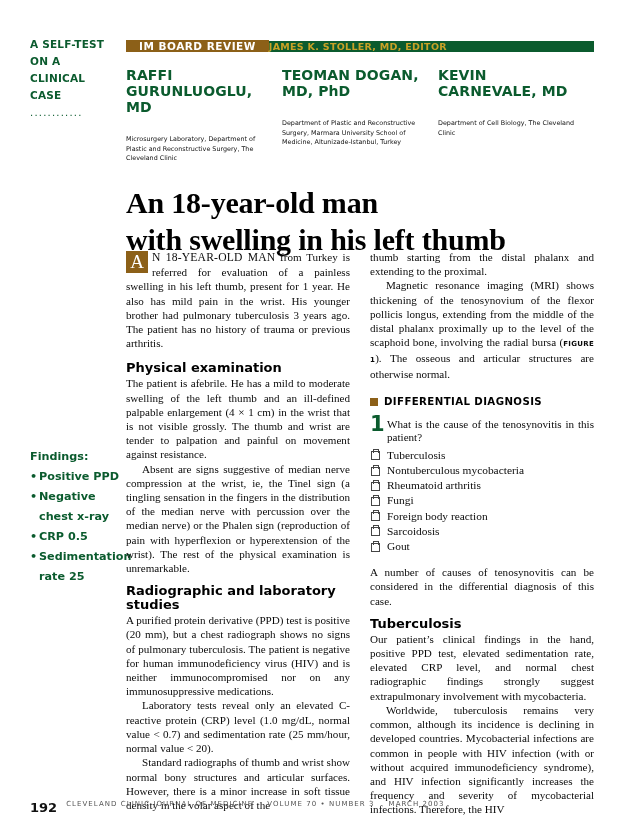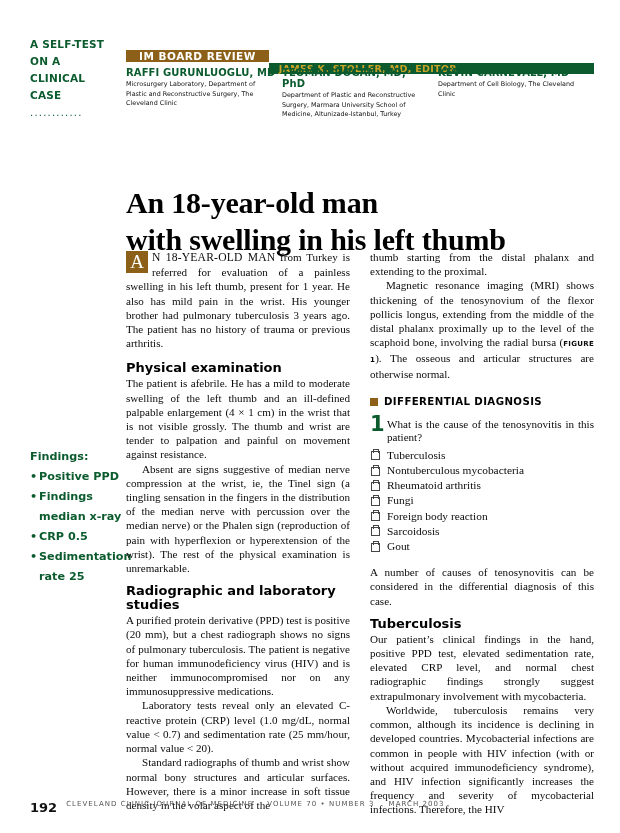--- a/index.html
+++ b/index.html
@@ -69,25 +69,25 @@
   }
   #findings li .cont {
     display: block;
     padding-left: 0px;
   }
 
   
   #banner {
     position: absolute;
     left: 126px;
-    top: 43px;
+    top: 26px;
     width: 468px;
     height: 26px;
     display: flex;
-    align-items: center;
+    align-items: flex-end;
   }
   #banner .bn-left {
     background: #8C6018;
     color: #ffffff;
     font-family: "DejaVu Sans", sans-serif;
     font-weight: bold;
     font-size: 10.5px;
     letter-spacing: 0.5px;
     display: flex;
     align-items: center;
@@ -95,21 +95,21 @@
   }
   #banner .bn-right {
     background: #0B5B2E;
     color: #C9A227;
     font-family: "DejaVu Sans", sans-serif;
     font-weight: bold;
     font-size: 9.5px;
     letter-spacing: 0.3px;
     display: flex;
     align-items: center;
-    padding: 0 10px;
+    padding: 0 0;
     flex: 1;
     margin-top: 24px;
   }
 
   
   #authors {
     position: absolute;
     left: 126px;
     top: 67px;
     width: 468px;
@@ -117,24 +117,24 @@
     gap: 0px;
   }
   .author {
     width: 156px;
     padding-right: 6px;
     box-sizing: border-box;
   }
   .author .au-name {
     font-family: "DejaVu Sans", sans-serif;
     font-weight: bold;
-    font-size: 10px;
+    font-size: 14px;
     letter-spacing: 0.1px;
     color: #0B5B2E;
-    margin-bottom: 2px;
+    margin-bottom: 20px;
   }
   .author .au-aff {
     font-family: "DejaVu Sans", sans-serif;
     font-size: 6.4px;
     line-height: 9.5px;
     color: #111111;
   }
 
   
   #title {
@@ -317,22 +317,22 @@
   <div class="rail-dots">............</div>
 </div>
 
 <div id="findings">
   <div class="f-title">Findings:</div>
   <ul>
     <li>
       <span>Positive PPD</span>
     </li>
     <li>
-      <span>Findings</span>
-      <span class="cont">median x-ray</span>
+      <span>Negative</span>
+      <span class="cont">chest x-ray</span>
     </li>
     <li>
       <span>CRP 0.5</span>
     </li>
     <li>
       <span>Sedimentation</span>
       <span class="cont">rate 25</span>
     </li>
   </ul>
 </div>

